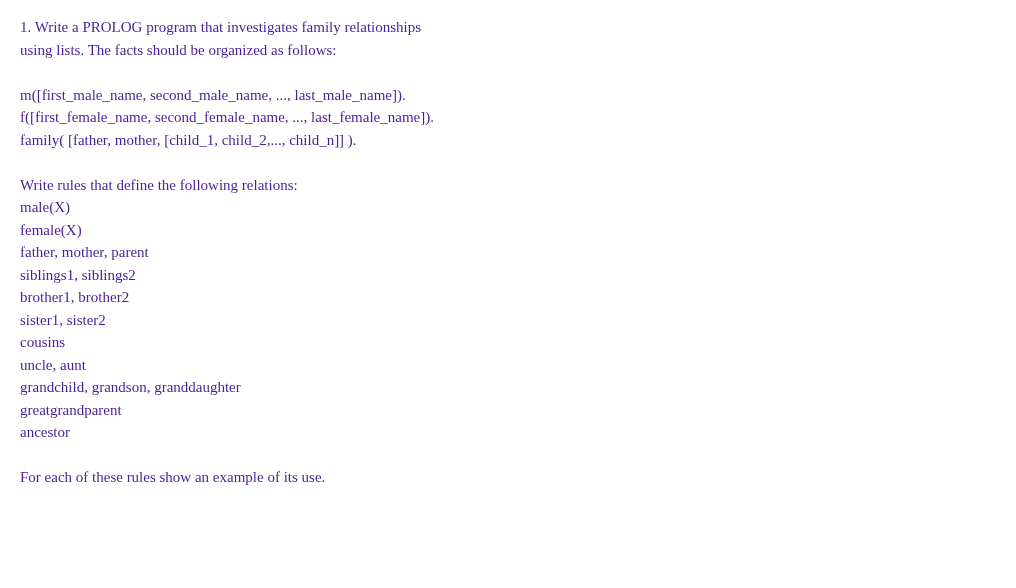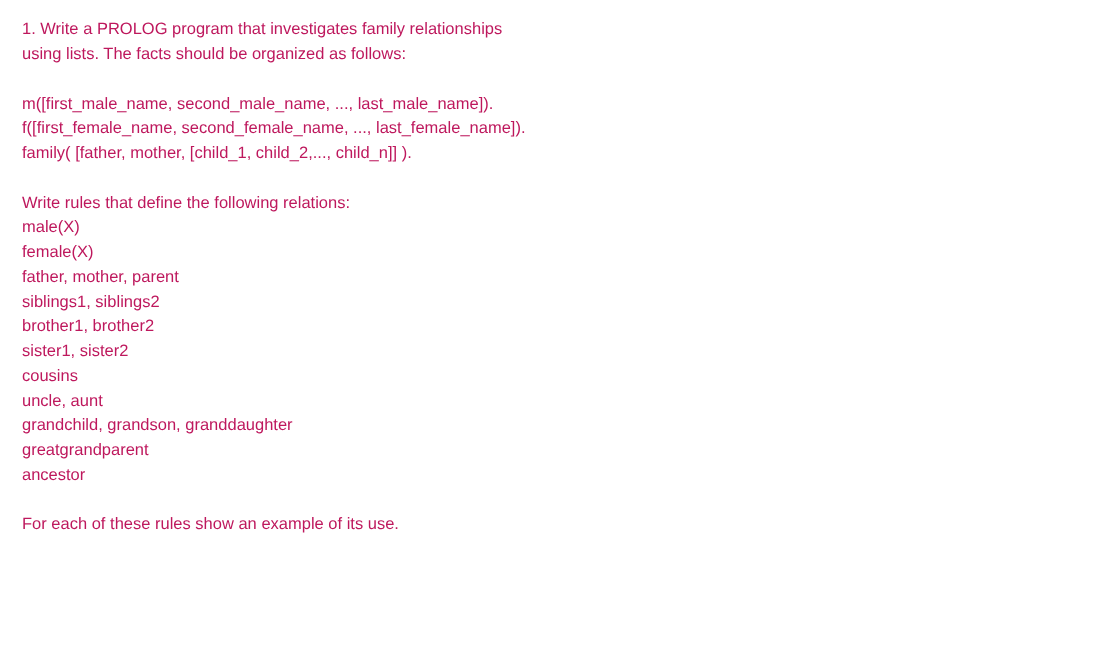--- a/index.html
+++ b/index.html
@@ -14,23 +14,23 @@
       font-size: 15px;
       color: #000000;
       padding: 16px 20px;
       width: 1016px;
       min-height: 588px;
     }
 
     .content-area {
       white-space: pre-wrap;
       line-height: 1.5;
-      font-family: Liberation Sans, sans-serif;
+      font-family: Liberation Serif, serif;
       font-size: 15px;
-      color: #be185d;
+      color: #4c1d95;
     }
   </style>
 </head>
 <body>
 
 <div class="content-area" id="content-container">1. Write a PROLOG program that investigates family relationships
 using lists. The facts should be organized as follows:
 
 m([first_male_name, second_male_name, ..., last_male_name]).
 f([first_female_name, second_female_name, ..., last_female_name]).

